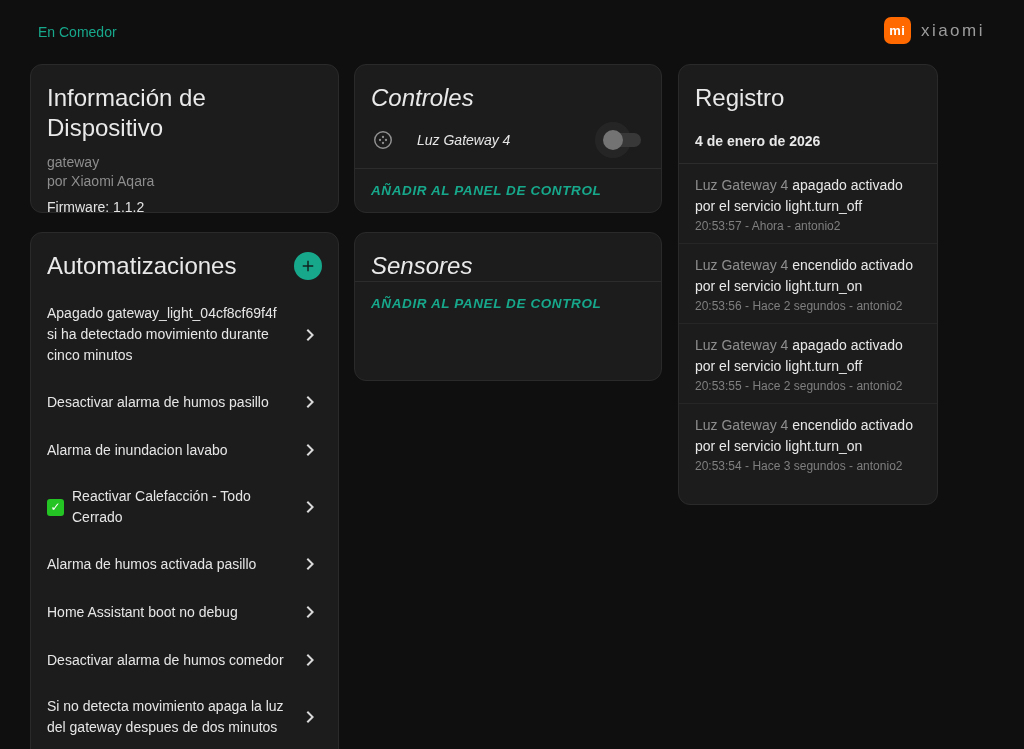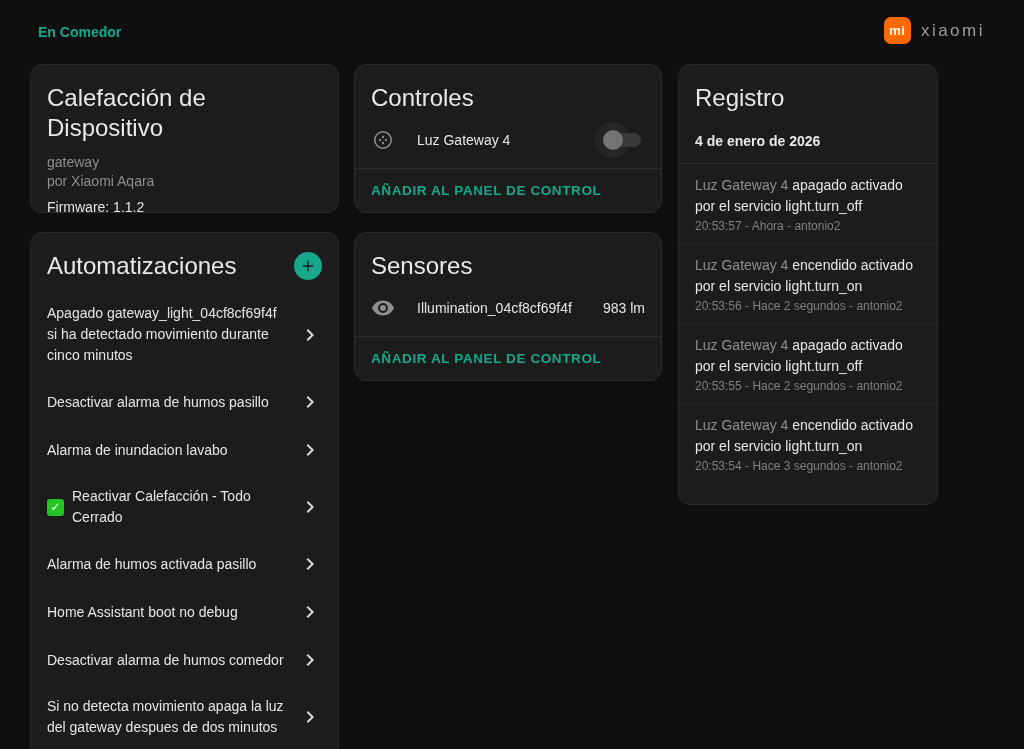--- a/index.html
+++ b/index.html
@@ -18,34 +18,34 @@
   body{
     background:var(--bg);
     font-family:"Liberation Sans","DejaVu Sans",sans-serif;
     color:var(--text);
     position:relative;
   }
   
   .topbar{position:absolute;left:0;top:0;width:1024px;height:64px;}
   .breadcrumb{
     position:absolute;left:38px;top:24px;
-    color:var(--accent);font-size:14px;cursor:pointer;font-weight:bold;
+    color:var(--accent);font-size:14px;cursor:pointer;
   }
   .brand{position:absolute;right:39px;top:17px;display:flex;align-items:center;gap:10px;margin-left:20px;}
   .mi-logo{
     width:27px;height:27px;border-radius:7px;background:var(--brand-orange);
     display:flex;align-items:center;justify-content:center;
     color:#fff;font-weight:bold;font-size:13px;letter-spacing:0.5px;
   }
   .brand-name{color:#9c9c9c;font-size:17px;letter-spacing:2.5px;font-weight:500;}
 
   
   .col{position:absolute;top:64px;display:flex;flex-direction:column;gap:19px;}
   .col-left{left:30px;width:309px;}
-  .col-mid{left:354px;width:308px;}
+  .col-mid{left:354px;width:308px;font-style:italic;}
   .col-right{left:678px;width:260px;}
 
   .card{
     background:var(--card);
     border:1px solid var(--border);
     border-radius:12px;
     overflow:hidden;
   }
   .card-title{
     font-size:24px;font-weight:400;color:#e9e9e9;
@@ -134,21 +134,21 @@
   <a class="breadcrumb">En Comedor</a>
   <div class="brand">
     <div class="mi-logo">mi</div>
     <div class="brand-name">xiaomi</div>
   </div>
 </div>
 
 <div class="col col-left">
 
   <div class="card info-card">
-    <div class="card-title">Calefacción de Dispositivo</div>
+    <div class="card-title">Información de Dispositivo</div>
     <div class="info-sub">
       <div>gateway</div>
       <div>por Xiaomi Aqara</div>
     </div>
     <div class="info-firmware">Firmware: 1.1.2</div>
   </div>
 
   <div class="card auto-card">
     <div class="auto-header">
       <div class="card-title">Automatizaciones</div>
@@ -271,32 +271,20 @@
           </div>
         </div>
       </div>
     <div class="add-link-section">
       <span class="add-link">AÑADIR AL PANEL DE CONTROL</span>
     </div>
   </div>
 
   <div class="card entity-card">
     <div class="card-title">Sensores</div>
-    <div class="entity-rows">
-
-        <div class="entity-row">
-          <span class="entity-icon">
-            <svg viewBox="0 0 24 24">
-              <path d="M12,9A3,3 0 0,0 9,12A3,3 0 0,0 12,15A3,3 0 0,0 15,12A3,3 0 0,0 12,9M12,17A5,5 0 0,1 7,12A5,5 0 0,1 12,7A5,5 0 0,1 17,12A5,5 0 0,1 12,17M12,4.5C7,4.5 2.73,7.61 1,12C2.73,16.39 7,19.5 12,19.5C17,19.5 21.27,16.39 23,12C21.27,7.61 17,4.5 12,4.5Z"></path>
-            </svg>
-          </span>
-          <span class="entity-name">Illumination_04cf8cf69f4f</span>
-          <span class="entity-value">983 lm</span>
-        </div>
-      </div>
     <div class="add-link-section">
       <span class="add-link">AÑADIR AL PANEL DE CONTROL</span>
     </div>
   </div>
 
 </div>
 
 <div class="col col-right">
 
   <div class="card log-card">

